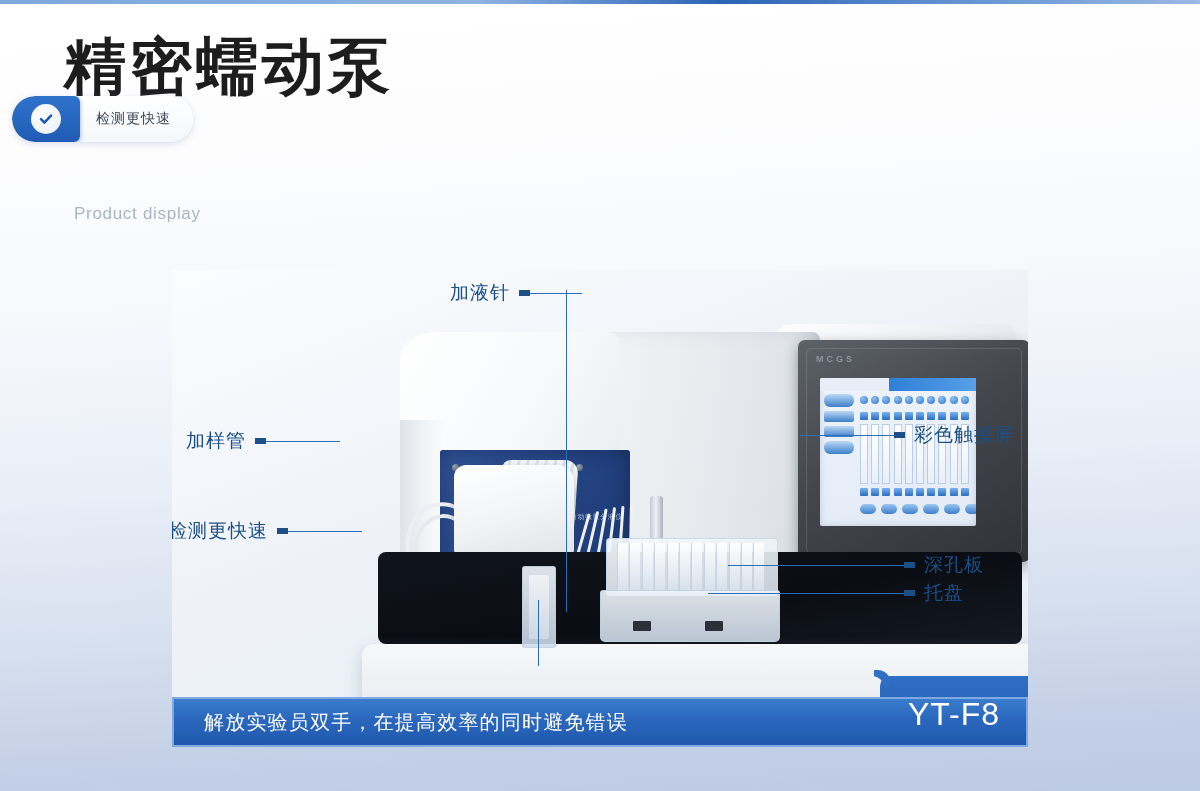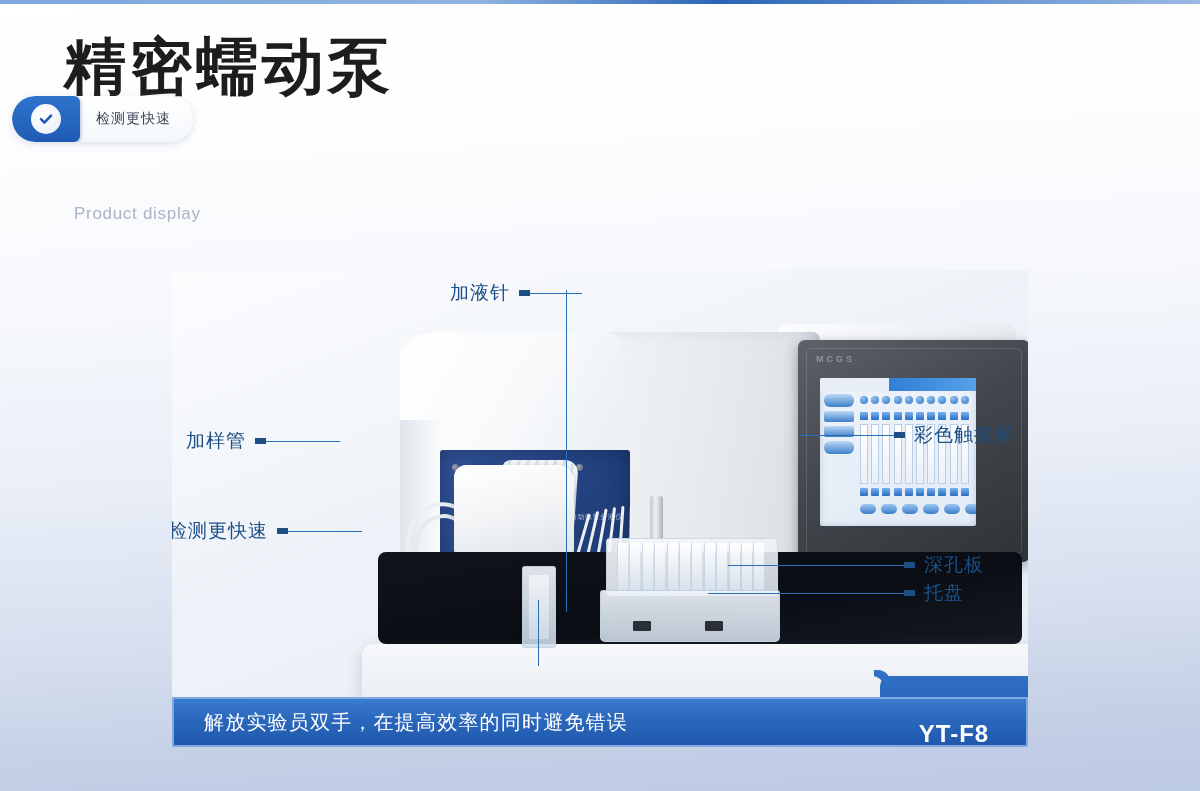--- a/index.html
+++ b/index.html
@@ -310,23 +310,23 @@
     position:absolute; left:172px; top:697px; width:856px; height:50px;
     background:linear-gradient(180deg,#3a7ccd 0%,#2a67bc 45%,#2059ae 100%);
     border:2px solid #7fa9e0;
     display:flex; align-items:center;
   }
   .banner-text{
     margin-left:30px; font-size:20px; color:#ffffff;
     letter-spacing:1.2px; font-weight:500;
   }
   .model{
-    position:absolute; left:880px; top:708px; width:148px; height:52px;
+    position:absolute; left:880px; top:688px; width:148px; height:52px;
     display:flex; align-items:center; justify-content:center;
-    font-size:24px; font-weight:bold; color:#ffffff; letter-spacing:1px;
+    font-size:32px; font-weight:normal; color:#ffffff; letter-spacing:1px;
     z-index:5;
   }
 </style>
 </head>
 <body>
 
 <div class="top-rule"></div>
 
 <div class="header">
   <div class="page-title">精密蠕动泵</div>

